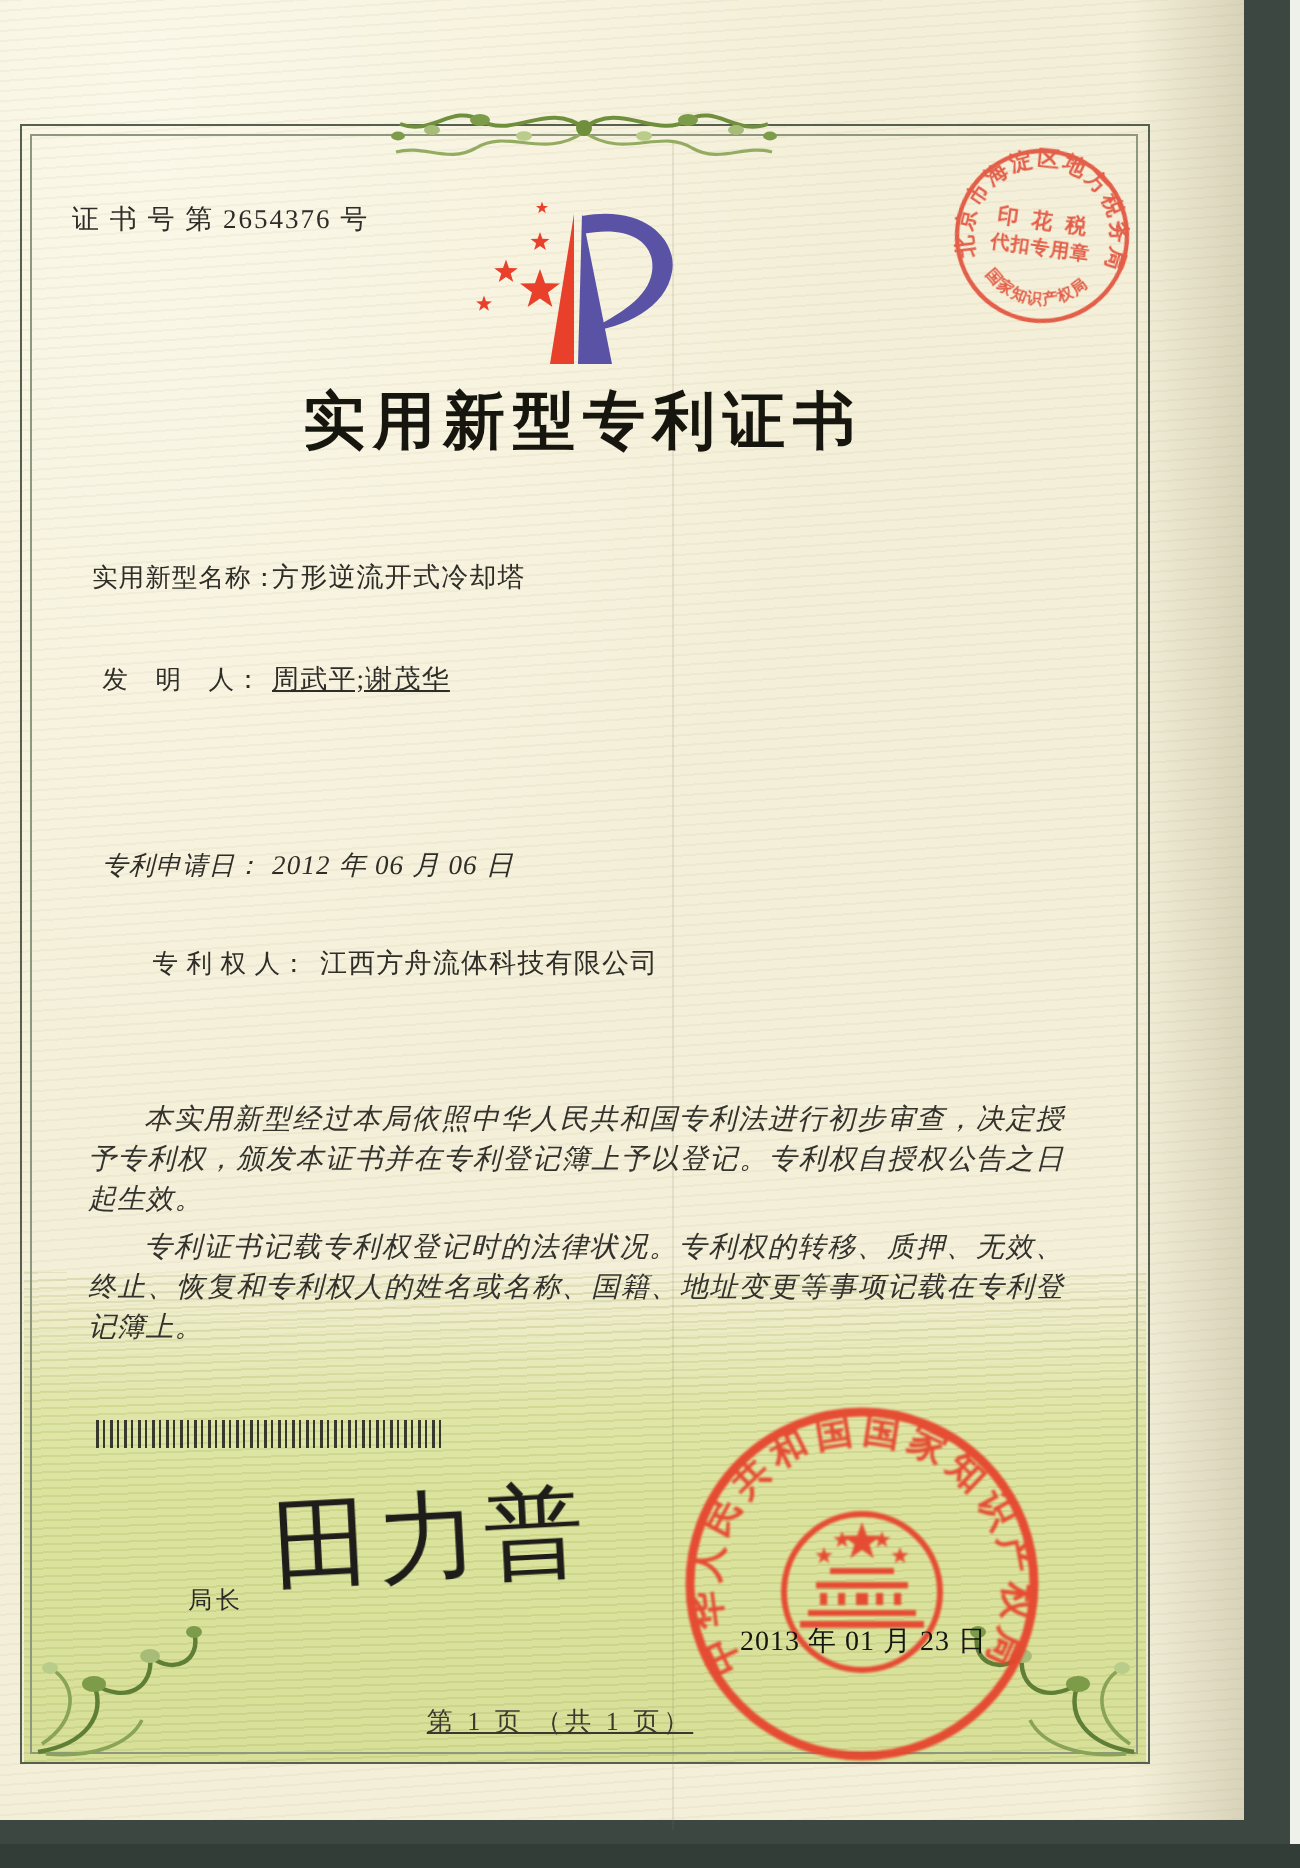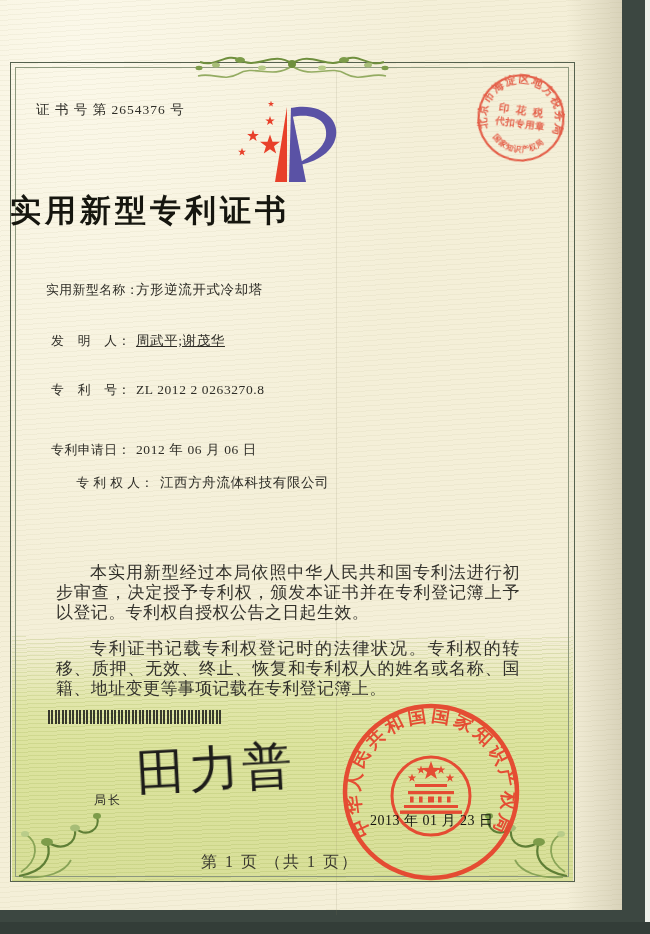--- a/index.html
+++ b/index.html
@@ -25,49 +25,49 @@
     background-image:
       repeating-linear-gradient(178deg, rgba(150,170,70,0.20) 0 1px, rgba(255,255,255,0) 1px 4px),
       linear-gradient(180deg, rgba(221,228,160,0) 0px, rgba(221,228,160,0.85) 70px, #dce39e 110px, #d8df99 100%);
   }
   .frame-outer{position:absolute;left:10px;top:62px;width:563px;height:818px;border:1.6px solid #55614e;z-index:2;}
   .frame-inner{position:absolute;left:15px;top:66.5px;width:552px;height:808px;border:1px solid #8d987e;z-index:2;}
   .crease{position:absolute;left:336px;top:70px;width:1px;height:845px;background:rgba(130,120,90,0.14);z-index:2;}
 
   .cert-no{position:absolute;left:36px;top:101px;font-size:13.5px;letter-spacing:1px;color:#2e2d27;z-index:3;}
   .title{
-    position:absolute;left:10px;top:190px;width:563px;text-align:left;z-index:3;
+    position:absolute;left:10px;top:190px;width:563px;text-align:center;z-index:3;
     font-size:31px;font-weight:700;letter-spacing:4px;color:#16160f;
   }
   .logo{position:absolute;left:238px;top:94px;z-index:3;}
 
   .field-row{position:absolute;left:46px;z-index:3;color:#2e2d27;white-space:nowrap;}
   .field-row .lbl{display:inline-block;width:90px;font-size:12.8px;letter-spacing:0.5px;text-align:center;}
   .field-row .val{font-size:13.5px;letter-spacing:0.6px;}
-  .r0{top:280px;} .r1{top:331px;text-decoration:underline;} .r2{top:380px;} .r3{top:440px;} .r4{top:473px;margin-left:24px;} .r5{top:519px;}
+  .r0{top:280px;} .r1{top:331px;text-decoration:underline;} .r2{top:380px;} .r3{top:424px;font-style:italic;} .r4{top:473px;margin-left:24px;} .r5{top:519px;}
 
   .paras{position:absolute;left:40px;top:547px;width:496px;z-index:3;}
   .paras p{
-    margin:16px;font-size:17px;line-height:20px;color:#33322c;
-    text-align:justify;text-indent:2em;letter-spacing:0.4px;
+    margin:4px;font-size:14px;line-height:20px;color:#33322c;
+    text-align:justify;text-indent:2em;letter-spacing:0.4px;font-style:italic;
   }
 
   .barcode{
     position:absolute;left:48px;top:710px;width:174px;height:14px;z-index:3;opacity:0.85;
     background:repeating-linear-gradient(90deg,#1b1b18 0 1.6px,rgba(0,0,0,0) 1.6px 3.4px,#1b1b18 3.4px 4.6px,rgba(0,0,0,0) 4.6px 7px);
   }
   .signer-title{position:absolute;left:94px;top:772px;font-size:12px;color:#2a2925;z-index:3;letter-spacing:2px;margin-top:20px;}
   .signer-name{
     position:absolute;left:136px;top:736px;font-size:50px;color:#1e1d1a;z-index:4;
     letter-spacing:3px;transform:rotate(-3deg);filter:blur(0.3px);font-weight:400;
   }
   .seal{position:absolute;left:336px;top:697px;z-index:5;filter:blur(0.4px);opacity:0.95;}
   .seal-date{position:absolute;left:370px;top:812px;font-size:14px;letter-spacing:0.5px;color:#141410;z-index:6;}
   .stamp{position:absolute;left:473px;top:70px;z-index:3;filter:blur(0.3px);opacity:0.9;transform:rotate(8deg);}
-  .page-footer{position:absolute;left:180px;top:852px;width:200px;text-align:center;font-size:16px;letter-spacing:2px;color:#3a392f;z-index:3;}
+  .page-footer{position:absolute;left:180px;top:852px;width:200px;text-align:center;font-size:13px;letter-spacing:2px;color:#3a392f;z-index:3;text-decoration:underline;}
 
   .ornament-top{position:absolute;left:182px;top:44px;z-index:3;}
   .corner-bl{position:absolute;left:13px;top:780px;z-index:3;}
   .corner-br{position:absolute;left:478px;top:780px;z-index:3;transform:scaleX(-1);}
 </style>
 </head>
 <body>
 
 <div class="page">
 
@@ -146,23 +146,20 @@
     <text x="48" y="57" text-anchor="middle" font-size="9.5" letter-spacing="0.5" fill="#e2503a" font-weight="bold">代扣专用章</text>
   </svg>
 
   <div class="title">实用新型专利证书</div>
 
   <div class="field-row r0">
     <span class="lbl">实用新型名称：</span><span class="val">方形逆流开式冷却塔</span>
   </div>
   <div class="field-row r1">
     <span class="lbl">发　明　人：</span><span class="val">周武平;谢茂华</span>
-  </div>
-  <div class="field-row r2">
-    <span class="lbl">专　利　号：</span><span class="val">ZL 2012 2 0263270.8</span>
   </div>
   <div class="field-row r3">
     <span class="lbl">专利申请日：</span><span class="val">2012 年 06 月 06 日</span>
   </div>
   <div class="field-row r4">
     <span class="lbl">专 利 权 人：</span><span class="val">江西方舟流体科技有限公司</span>
   </div>
 
   <div class="paras">
     <p>本实用新型经过本局依照中华人民共和国专利法进行初步审查，决定授予专利权，颁发本证书并在专利登记簿上予以登记。专利权自授权公告之日起生效。</p>

